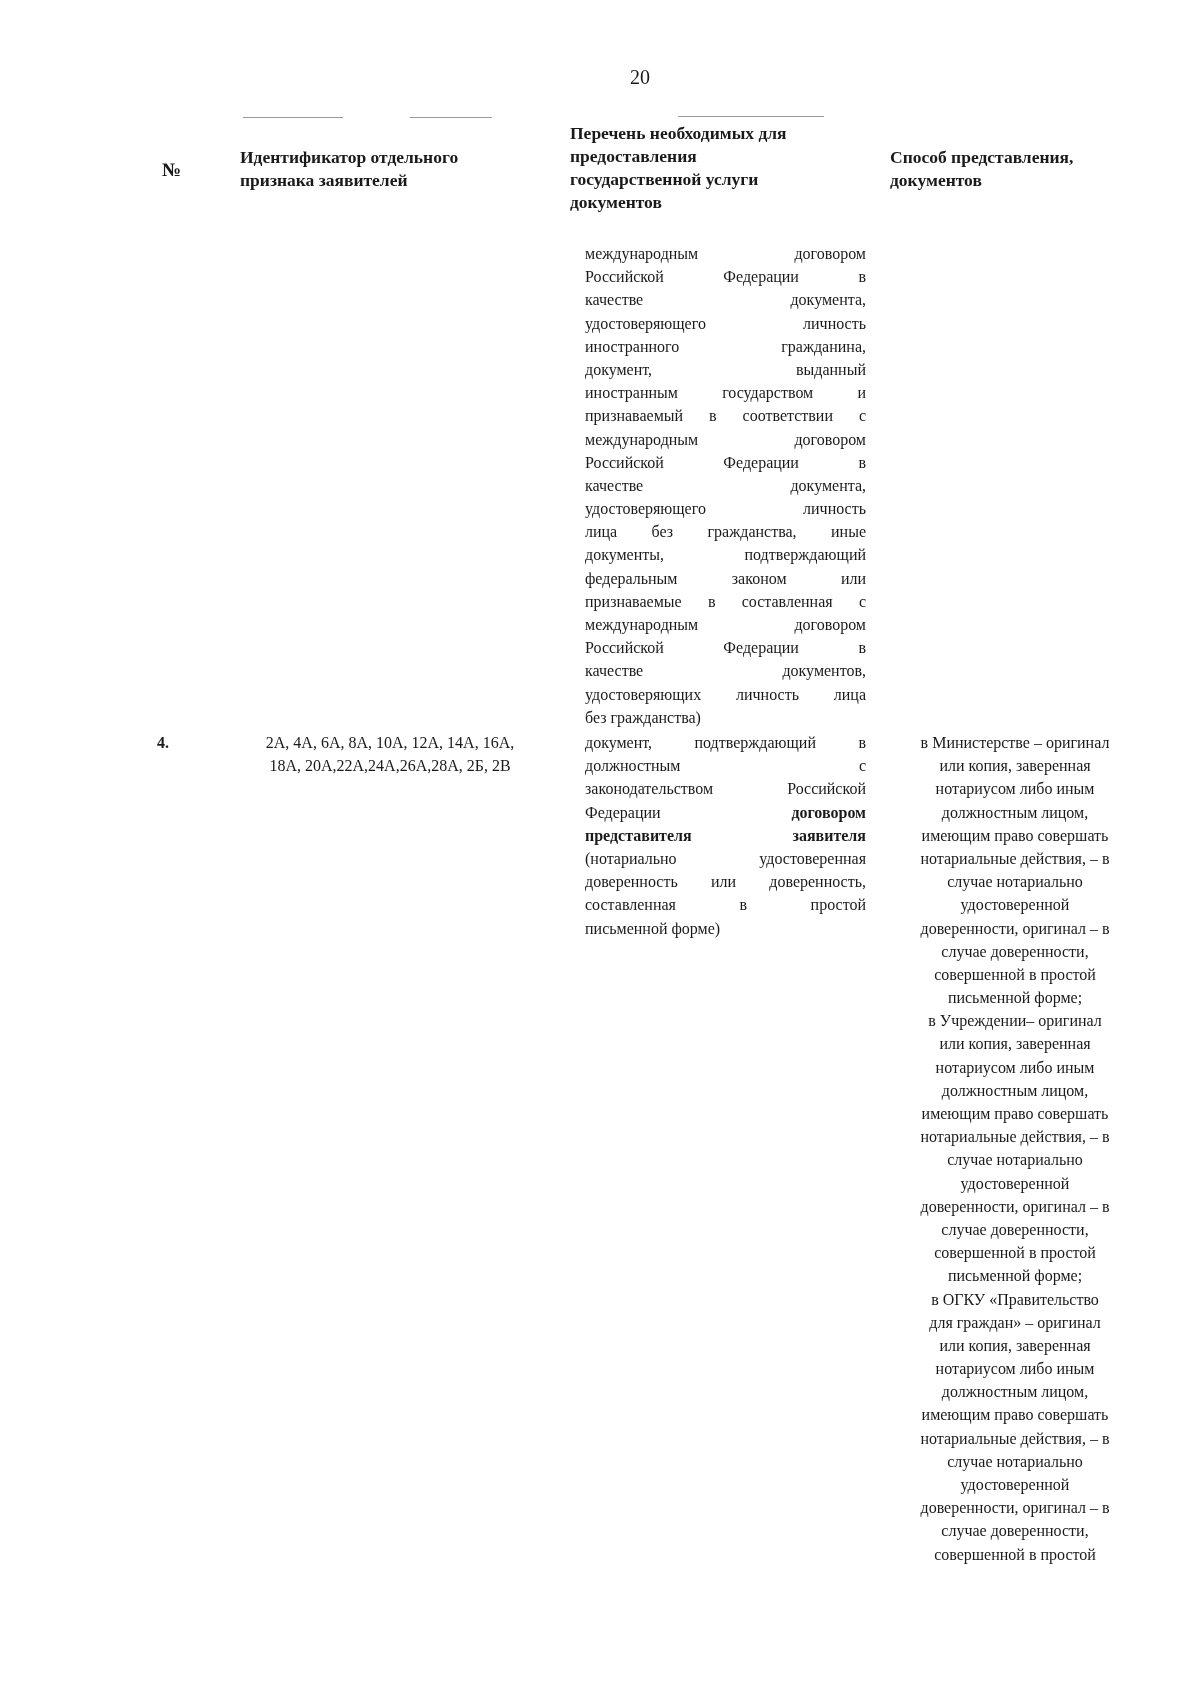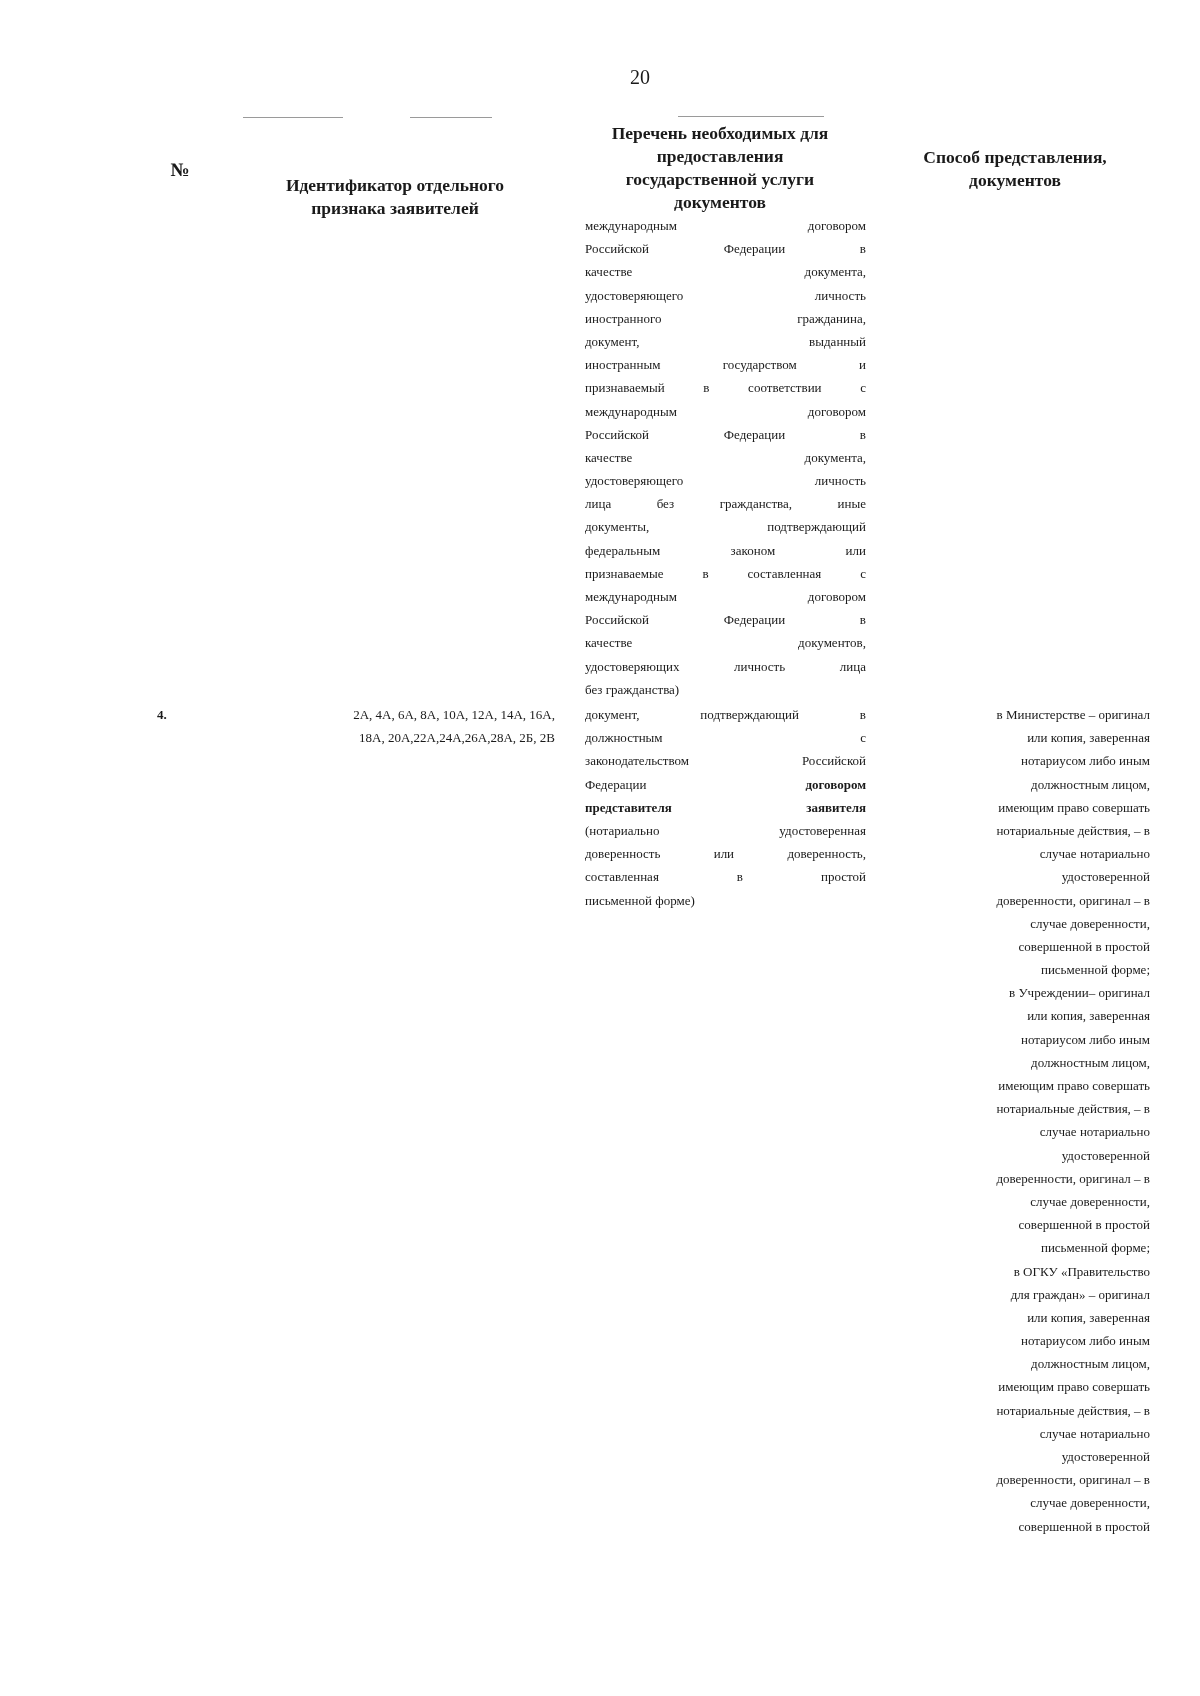--- a/index.html
+++ b/index.html
@@ -1,42 +1,42 @@
 <!DOCTYPE html>
 <html><head>
 <meta charset="utf-8">
 <style>
   html, body { margin: 0; padding: 0; background: #ffffff; }
   body { width: 1200px; height: 1696px; position: relative; overflow: hidden;
          font-family: "Liberation Serif", "DejaVu Serif", serif; color: #1a1a1a; }
   .page-num { position: absolute; top: 66px; left: 0; width: 1280px; text-align: center; font-size: 20px; }
   .rule { position: absolute; height: 1px; background: #9a9a9a; }
-  .hdr { position: absolute; font-weight: bold; font-size: 17.5px; line-height: 23px; text-align: center; }
-  .col { position: absolute; font-size: 13px; line-height: 23.2px; }
+  .hdr { position: absolute; font-weight: bold; font-size: 17.5px; line-height: 23px; text-align: left; }
+  .col { position: absolute; font-size: 16px; line-height: 23.2px; margin-top: 28px; }
   .col .ln { display: block; height: 23.2px; white-space: nowrap; }
   .just .ln { text-align: justify; text-align-last: justify; }
   .just .ln.last { text-align-last: left; }
-  .center .ln { text-align: right; }
+  .center .ln { text-align: center; }
   b { font-weight: bold; }
 </style>
 </head>
 <body>
 
 <div>
 
   <div class="page-num">20</div>
 
   <div class="rule" style="top:117px;left:243px;width:100px;"></div>
   <div class="rule" style="top:117px;left:410px;width:82px;"></div>
   <div class="rule" style="top:116px;left:678px;width:146px;"></div>
 
   <div>
     <div class="hdr" style="left:162px;top:158px;width:36px;font-size:19px;">№</div>
 
-    <div class="hdr" style="left:240px;top:146px;width:310px;margin-top:28px;">
+    <div class="hdr" style="left:240px;top:146px;width:310px;">
       <div>Идентификатор отдельного</div>
       <div>признака заявителей</div>
     </div>
 
     <div class="hdr" style="left:570px;top:122px;width:300px;">
       <div>Перечень необходимых для</div>
       <div>предоставления</div>
       <div>государственной услуги</div>
       <div>документов</div>
     </div>

